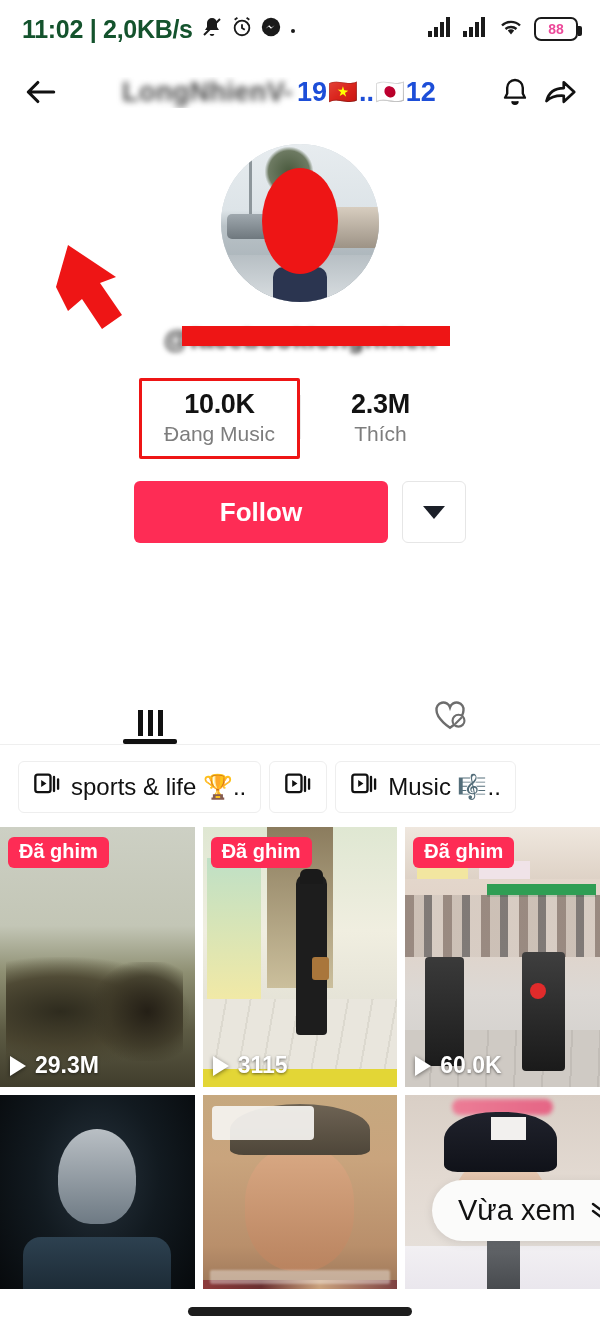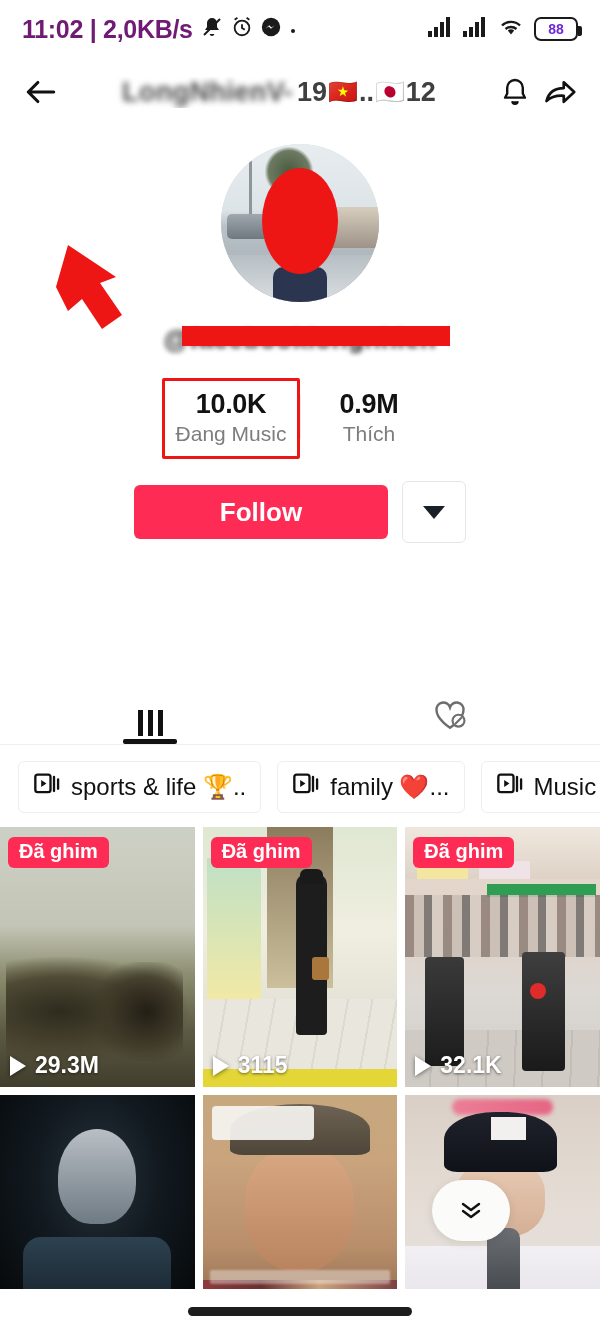--- a/index.html
+++ b/index.html
@@ -11,48 +11,48 @@
   }
   .screen { position: relative; width: 600px; height: 1333px; background: #fff; overflow: hidden; }
 
   
   .statusbar {
     height: 58px; display: flex; align-items: center;
     padding: 0 22px; justify-content: space-between;
   }
   .status-left { display: flex; align-items: center; gap: 7px; }
   .status-time {
-    font-size: 25px; font-weight: 600; color: #701a75; letter-spacing: -0.3px;
+    font-size: 25px; font-weight: 600; color: #14532d; letter-spacing: -0.3px;
     white-space: nowrap;
   }
   .status-right { display: flex; align-items: center; gap: 9px; }
   .battery {
     width: 44px; height: 24px; border: 2.5px solid #1a1a1a; border-radius: 7px;
     display: flex; align-items: center; justify-content: center; position: relative;
   }
   .battery:after {
     content: ""; position: absolute; right: -6px; top: 7px;
     width: 4px; height: 10px; background: #1a1a1a; border-radius: 0 2px 2px 0;
   }
-  .battery span { font-size: 14px; font-weight: 700; color: #6d28d9; }
+  .battery span { font-size: 14px; font-weight: 700; color: #ec4899; }
 
   
   .header {
     height: 68px; display: flex; align-items: center; padding: 0 22px; gap: 10px;
   }
   .header-title-wrap {
     flex: 1; display: flex; align-items: center; justify-content: center;
     gap: 4px; overflow: hidden;
   }
   .blurred-name {
     font-size: 27px; font-weight: 700; color: #4a4a4a;
     filter: blur(3.4px); white-space: nowrap; letter-spacing: 0.4px;
   }
   .header-badge {
-    font-size: 27px; font-weight: 700; color: #404040; display: flex;
+    font-size: 27px; font-weight: 700; color: #1d4ed8; display: flex;
     align-items: center; gap: 1px; white-space: nowrap;
   }
   .header-badge .flag { font-size: 24px; }
   .hdr-icon { flex: 0 0 auto; display: flex; align-items: center; justify-content: center; }
 
   
   .avatar-wrap {
     margin: 18px auto 0; width: 158px; height: 158px; position: relative;
   }
   .avatar {
@@ -92,38 +92,38 @@
   }
 
   
   .ann-arrow { position: absolute; left: 38px; top: 243px; width: 96px; height: 92px; }
 
   
   .stats {
     margin-top: 22px; display: flex; align-items: center; justify-content: center;
   }
   .stat {
-    width: 138px; text-align: center; padding: 8px 0 10px;
+    width: 161px; text-align: center; padding: 8px 0 10px;
     display: flex; flex-direction: column; align-items: center; gap: 2px;
     position: relative;
   }
   .stat + .stat:before {
     content: ""; position: absolute; left: 0; top: 14px;
     width: 1px; height: 44px; background: #ececec;
   }
   .stat-value { font-size: 27px; font-weight: 700; color: #121212; letter-spacing: -0.3px; }
   .stat-label { font-size: 21px; color: #7d7d7d; }
   .stat.highlighted { border: 3px solid #ee1515; border-radius: 2px; }
 
   
   .actions {
     margin-top: 22px; display: flex; align-items: center; justify-content: center; gap: 14px;
   }
   .follow-btn {
-    width: 254px; height: 54px; border-radius: 6px; border: none;
+    width: 254px; height: 62px; border-radius: 6px; border: none;
     color: #fff; font-size: 26px; font-weight: 700; cursor: pointer;
     display: flex; align-items: center; justify-content: center;
     font-family: inherit;
   }
   .more-btn {
     width: 64px; height: 62px; border-radius: 6px; border: 1.5px solid #e6e6e6;
     background: #fff; display: flex; align-items: center; justify-content: center;
     cursor: pointer;
   }
   .caret { width: 0; height: 0; border-left: 11px solid transparent;
@@ -141,21 +141,21 @@
     width: 54px; height: 5px; background: #111; border-radius: 2px;
   }
   .grid-icon { display: flex; gap: 5px; align-items: flex-end; }
   .grid-icon i { display: block; width: 5px; background: #111; }
   .grid-icon i:nth-child(1) { height: 26px; }
   .grid-icon i:nth-child(2) { height: 26px; }
   .grid-icon i:nth-child(3) { height: 26px; }
 
   
   .playlists {
-    display: flex; gap: 16px; padding: 16px 18px 14px; overflow: hidden;
+    display: flex; gap: 8px; padding: 16px 18px 14px; overflow: hidden;
   }
   .chip {
     flex: 0 0 auto; height: 52px; border: 1.5px solid #eeeeee; border-radius: 6px;
     display: flex; align-items: center; gap: 10px; padding: 0 14px;
     font-size: 24px; color: #111; white-space: nowrap; cursor: pointer;
     background: #fff;
   }
 
   
   .grid {
@@ -380,21 +380,21 @@
       <path d="M30 2 L78 34 L62 40 L84 72 L64 86 L44 56 L30 68 L18 44 Z" fill="#ee1515"></path>
     </svg>
   </span>
 
   <div class="stats">
     <div class="stat highlighted">
       <span class="stat-value">10.0K</span>
       <span class="stat-label">Đang Music</span>
     </div>
     <div class="stat">
-      <span class="stat-value">0.9M</span>
+      <span class="stat-value">2.3M</span>
       <span class="stat-label">Thích</span>
     </div>
   </div>
 
   <div class="actions">
     <button class="follow-btn" style="background:#fe2c55;">Follow</button>
     <button class="more-btn">
       <span class="caret"></span>
     </button>
   </div>
@@ -431,21 +431,20 @@
       <span>sports &amp; life 🏆..</span>
     </div>
     <div class="chip">
       <span>
         <svg width="28" height="28" viewBox="0 0 24 24">
             <rect x="2" y="4" width="13" height="15" rx="2" fill="none" stroke="#111" stroke-width="2"></rect>
             <path d="M18 6v12M21.5 8v8" stroke="#111" stroke-width="2" stroke-linecap="round"></path>
             <path d="M7 8.5l4.5 3L7 14.5z" fill="#111"></path>
           </svg>
       </span>
-      <span>family ❤️...</span>
     </div>
     <div class="chip">
       <span>
         <svg width="28" height="28" viewBox="0 0 24 24">
             <rect x="2" y="4" width="13" height="15" rx="2" fill="none" stroke="#111" stroke-width="2"></rect>
             <path d="M18 6v12M21.5 8v8" stroke="#111" stroke-width="2" stroke-linecap="round"></path>
             <path d="M7 8.5l4.5 3L7 14.5z" fill="#111"></path>
           </svg>
       </span>
       <span>Music 🎼..</span>
@@ -491,21 +490,21 @@
           <div class="green"></div>
         <div class="crowd"></div>
           <div class="floorT"></div>
           <div class="gate1"></div>
           <div class="gate2"></div>
           <div class="dot"></div>
       </div>
       <span class="pin-badge">Đã ghim</span>
       <span class="views">
         <i class="play-tri"></i>
-        <span>32.1K</span>
+        <span>60.0K</span>
       </span>
     </div>
 
     <div class="cell short">
       <div class="thumb t4">
           <div class="head"></div>
           <div class="shoulders"></div>
         </div>
     </div>
 
@@ -525,20 +524,21 @@
           <div class="faceb"></div>
           <div class="capk"></div>
         <div class="label"></div>
           <div class="hoodie"></div>
           <div class="mic"></div>
       </div>
     </div>
   </div>
 
   <div class="vuaxem">
+    <span>Vừa xem</span>
     <span>
       <svg width="26" height="20" viewBox="0 0 26 20">
           <path d="M5 4l8 6 8-6M5 11l8 6 8-6" stroke="#111" stroke-width="2.4" fill="none" stroke-linecap="round" stroke-linejoin="round"></path>
         </svg>
     </span>
   </div>
 
   <div class="navbar">
     <span class="nav-pill"></span>
   </div>

